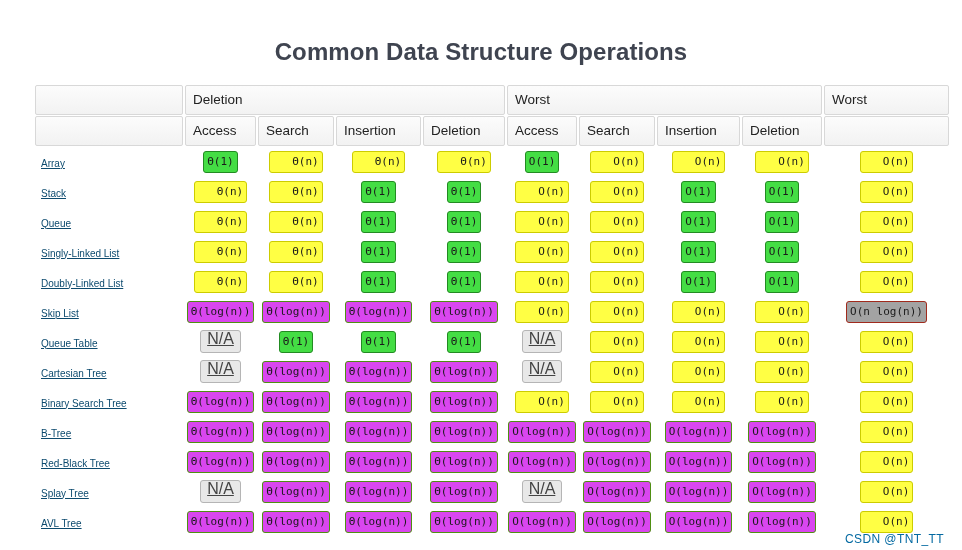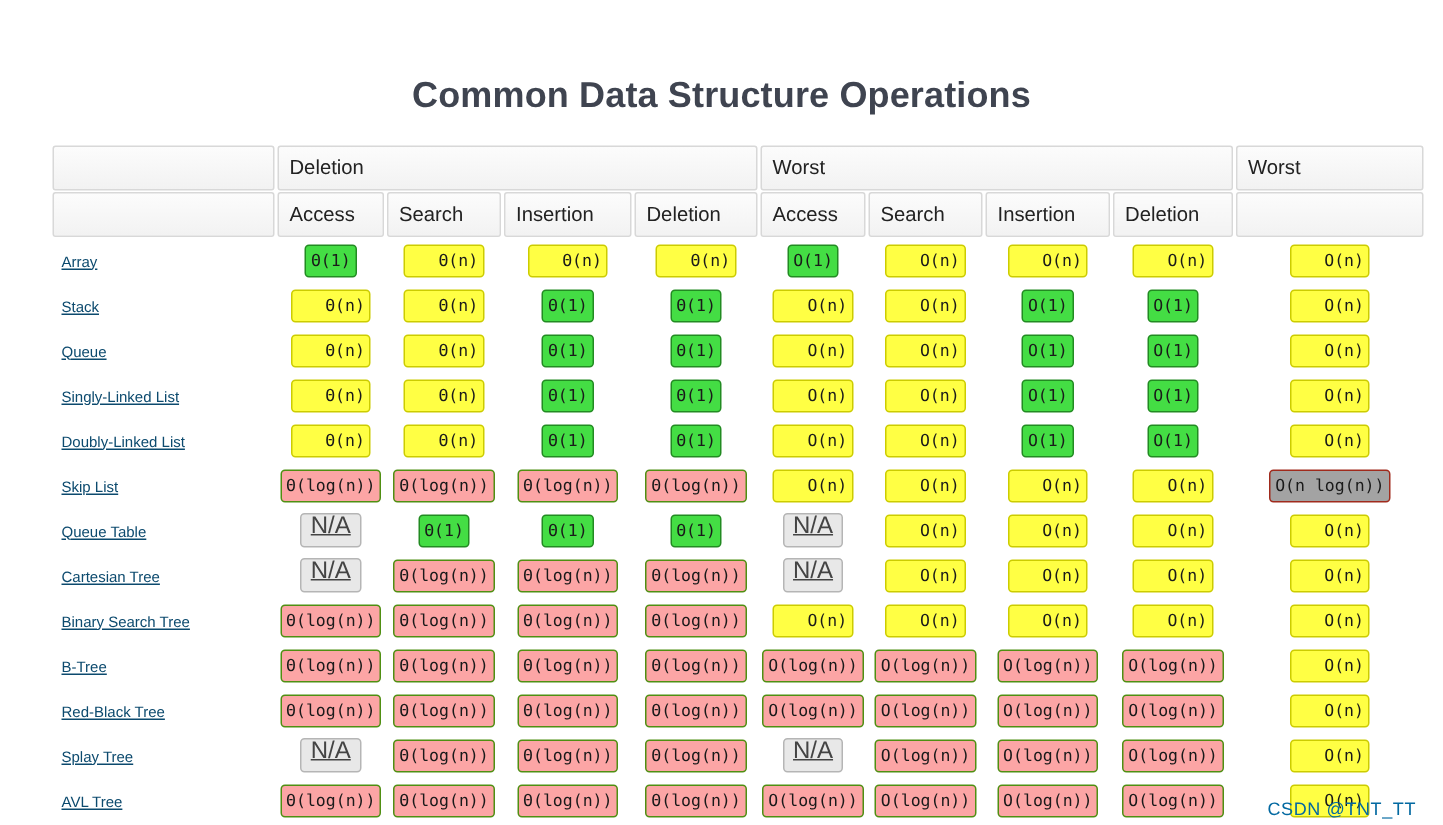--- a/index.html
+++ b/index.html
@@ -13,21 +13,21 @@
     font-family: "Liberation Sans", sans-serif;
     overflow: hidden;
     position: relative;
   }
 
   .page-title {
     text-align: center;
     font-size: 24px;
     font-weight: bold;
     color: #3f4450;
-    margin: 12px;
+    margin: 0;
     padding-top: 38px;
     letter-spacing: 0.1px;
   }
 
   .table-wrap {
     margin: 18px 33px 0 33px;
   }
 
   table.ds-table {
     border-collapse: separate;
@@ -88,21 +88,21 @@
     box-sizing: border-box;
   }
 
   
   .c-const {           
     background: #44dd44;
     border-color: #228b22;
     color: #1a1a1a;
   }
   .c-log {             
-    background: #fca5a5;
+    background: #d946ef;
     border-color: #4f8f12;
     color: #1a1a1a;
   }
   .c-lin {             
     background: #ffff44;
     border-color: #cccc00;
     color: #1a1a1a;
     padding-left: 22px;
   }
   .c-nlogn {           

